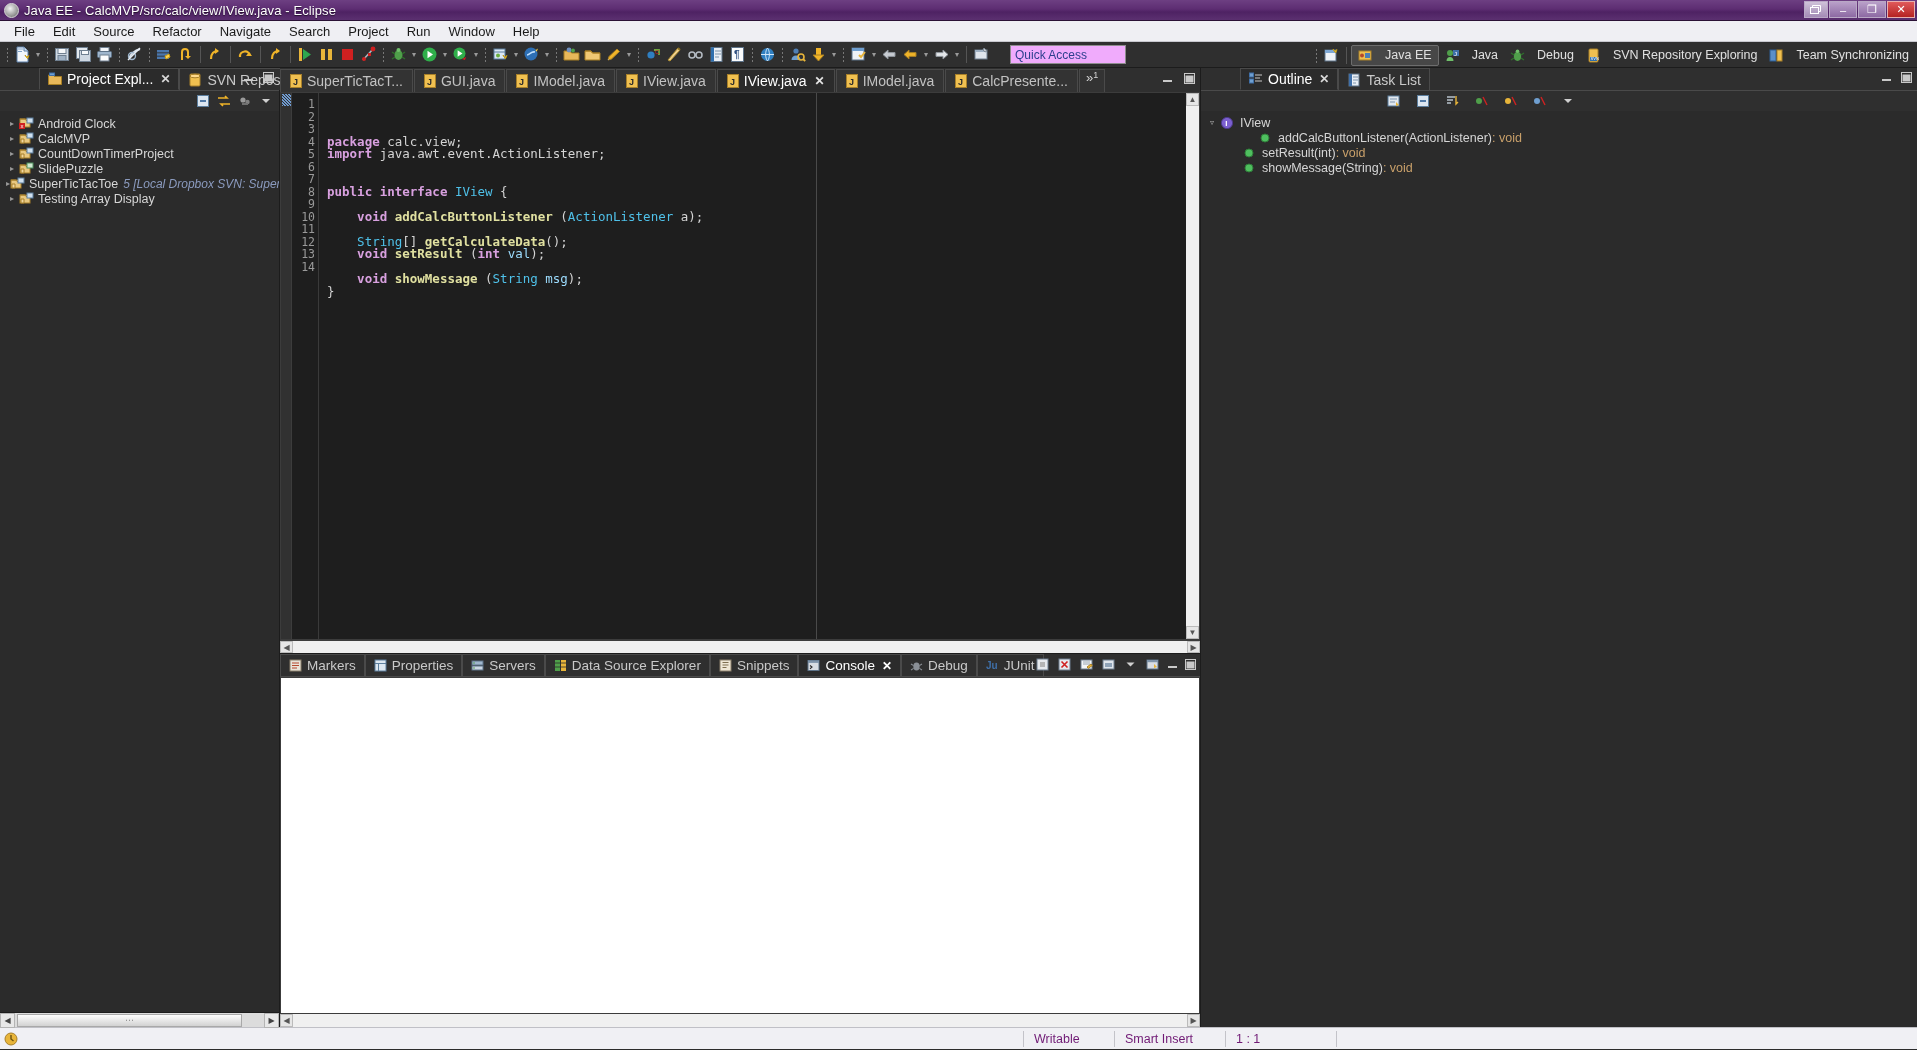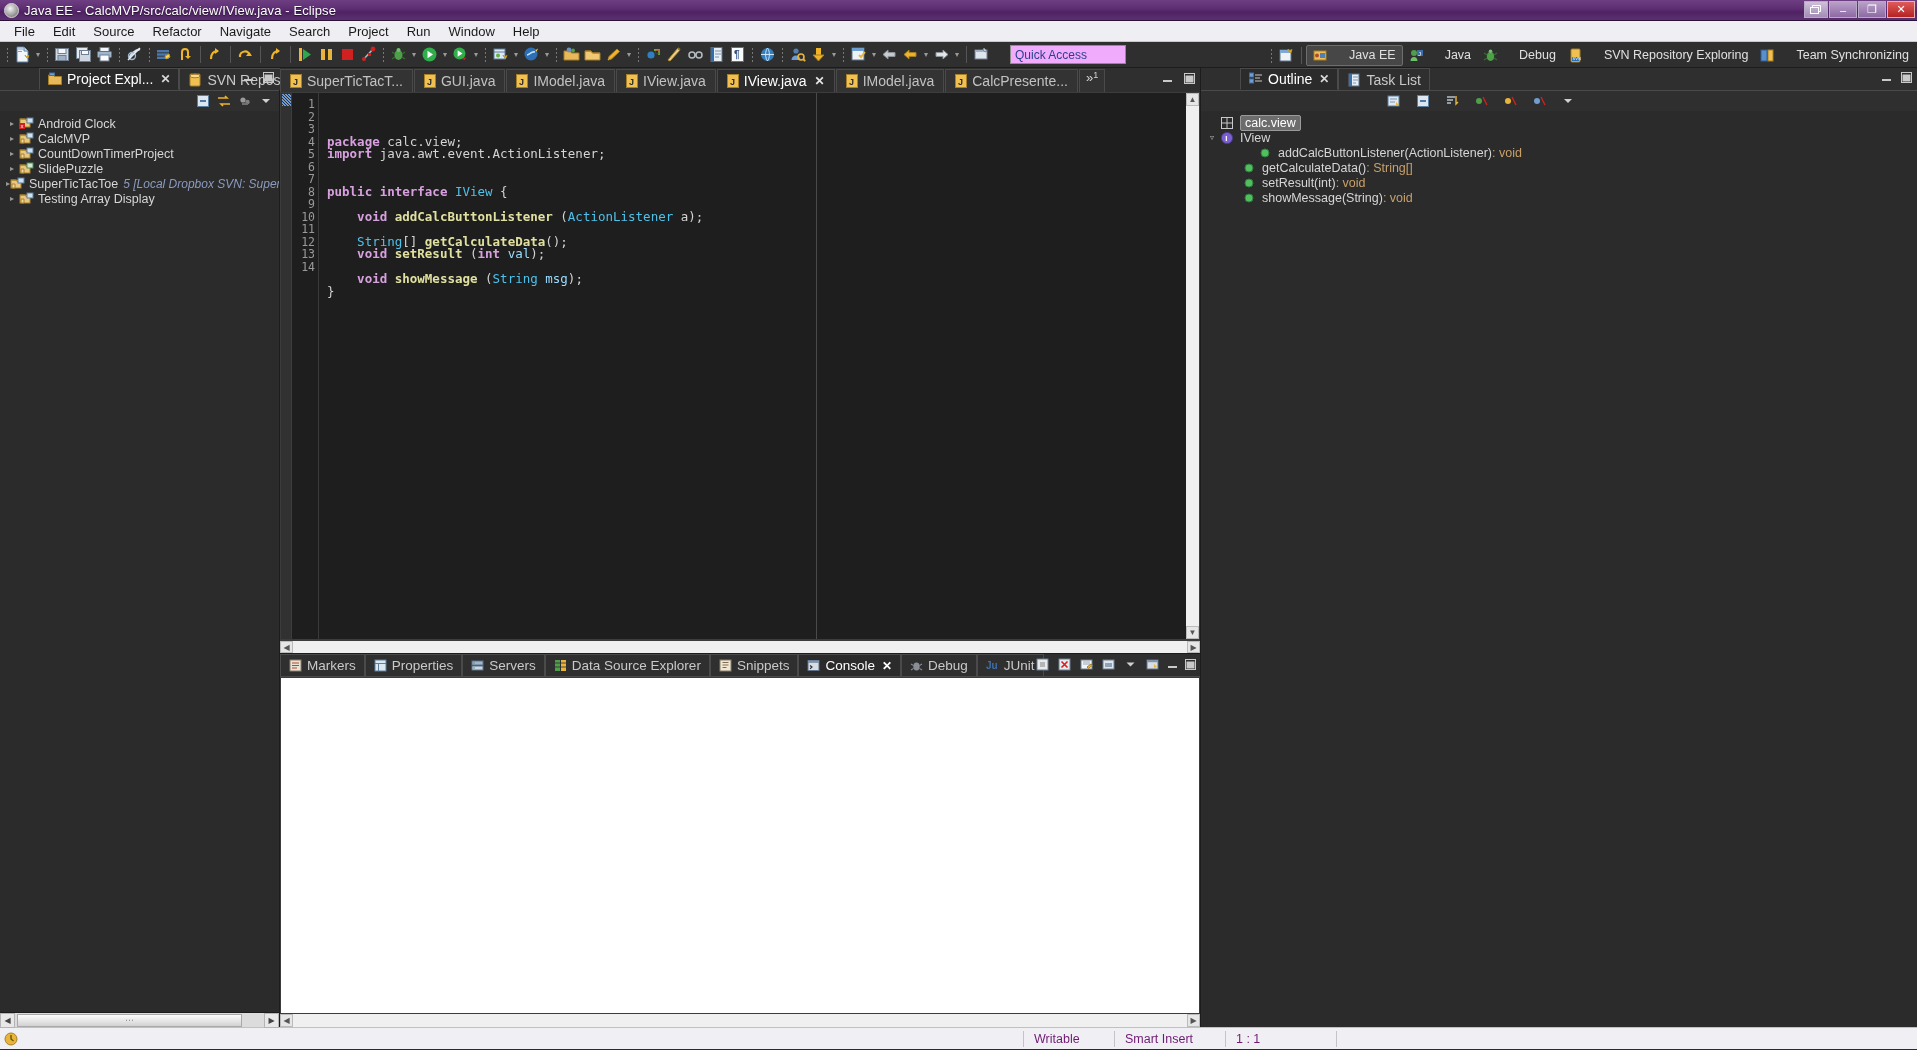--- a/index.html
+++ b/index.html
@@ -69,21 +69,21 @@
   }
   #quickaccess input{
     border:none;outline:none;background:transparent;width:100%;
     font-family:"Liberation Sans",sans-serif; font-size:12px; color:#2b2b8d;
   }
   #quickaccess input::placeholder{ color:#2b3f8d; opacity:1; }
   #persp{
     position:absolute; right:2px; top:0; height:26px; display:flex; align-items:center;
   }
   .persp-btn{
-    display:flex;align-items:center;gap:21px; padding:2px 6px; height:21px;
+    display:flex;align-items:center;gap:12px; padding:2px 6px; height:21px;
     font-size:12.5px; color:#e0e0e0; white-space:nowrap;
   }
   .persp-btn.active{ background:#474747; border:1px solid #6d6d6d; border-radius:2px; }
 
   
   #workbench{ height:calc(1050px - 21px - 21px - 27px - 22px); display:flex; background:#2b2b2b; }
 
   
   .view{ display:flex; flex-direction:column; background:#2f2f2f; }
   .view-tabs{
@@ -1006,56 +1006,38 @@
             </svg>
         </span>
         <span class="vt-icon">
           <svg width="12" height="12" viewBox="0 0 12 12">
               <path d="M2 4l4 4 4-4z" fill="#d0d0d0"></path>
             </svg>
         </span>
       </div>
 
       <div id="outline-body">
-        <div class="orow" style="padding-left:18px;">
-          <span class="oicon">
-            <svg width="14" height="14" viewBox="0 0 14 14">
-                <rect x="1.5" y="1.5" width="11" height="11" fill="none" stroke="#c9c9c9"></rect>
-                <path d="M7 1.5v11M1.5 7h11" stroke="#c9c9c9"></path>
-              </svg>
-          </span>
-          <span class="sel">calc.view</span>
-        </div>
         <div class="orow" style="padding-left:4px;">
           <span class="oarrow">▿</span>
           <span class="oicon">
             <svg width="14" height="14" viewBox="0 0 14 14">
                 <circle cx="7" cy="7" r="5.6" fill="#7b5fd0" stroke="#4c3a8a"></circle>
                 <text x="5.3" y="10.3" font-size="8" font-weight="bold" fill="#fff">I</text>
               </svg>
           </span>
           <span>IView</span>
         </div>
         <div class="orow" style="padding-left:56px;">
           <span class="oicon">
             <svg width="12" height="12" viewBox="0 0 12 12">
                 <circle cx="6" cy="6" r="4" fill="#4fbf5f" stroke="#2f7f3a"></circle>
               </svg>
           </span>
           <span>addCalcButtonListener(ActionListener)</span>
           <span class="ret"> : void</span>
-        </div>
-        <div class="orow" style="padding-left:40px;">
-          <span class="oicon">
-            <svg width="12" height="12" viewBox="0 0 12 12">
-                <circle cx="6" cy="6" r="4" fill="#4fbf5f" stroke="#2f7f3a"></circle>
-              </svg>
-          </span>
-          <span>getCalculateData()</span>
-          <span class="ret"> : String[]</span>
         </div>
         <div class="orow" style="padding-left:40px;">
           <span class="oicon">
             <svg width="12" height="12" viewBox="0 0 12 12">
                 <circle cx="6" cy="6" r="4" fill="#4fbf5f" stroke="#2f7f3a"></circle>
               </svg>
           </span>
           <span>setResult(int)</span>
           <span class="ret"> : void</span>
         </div>

